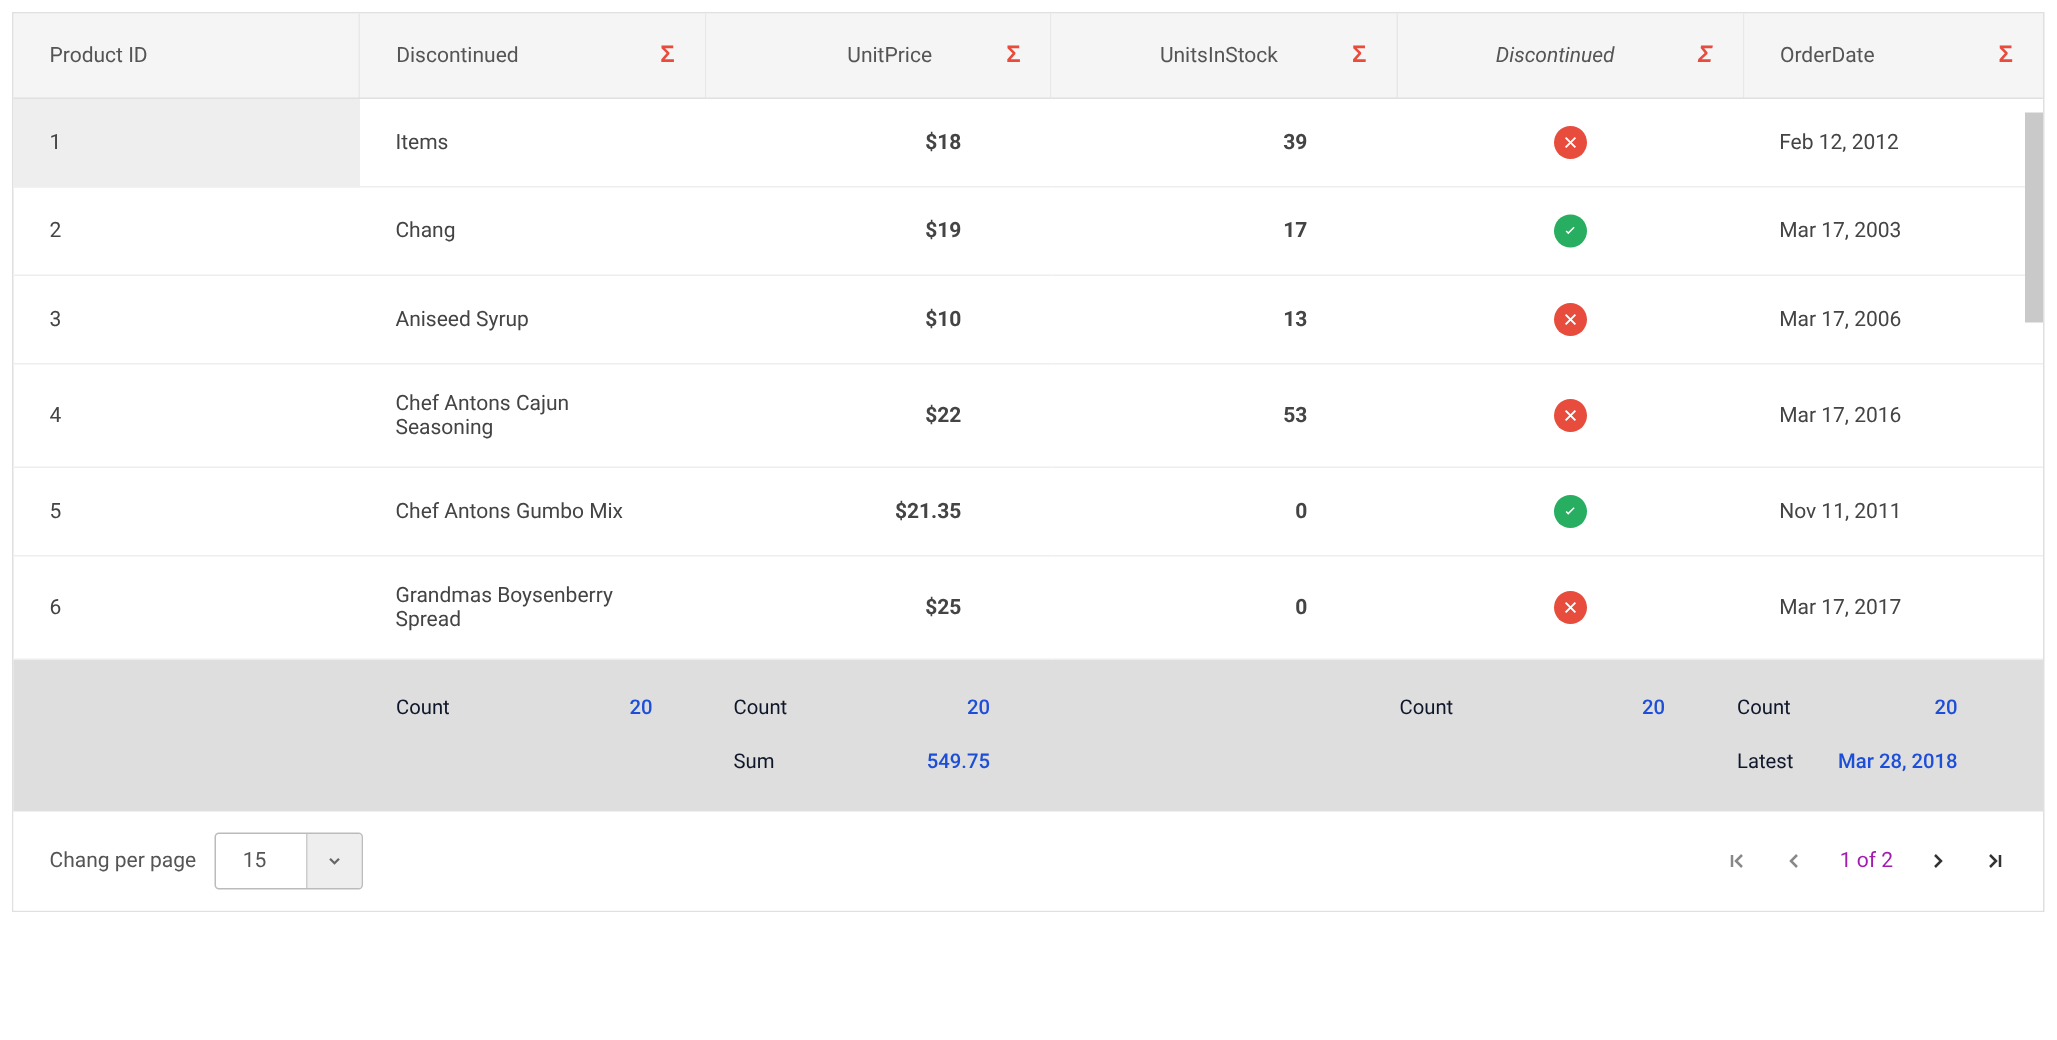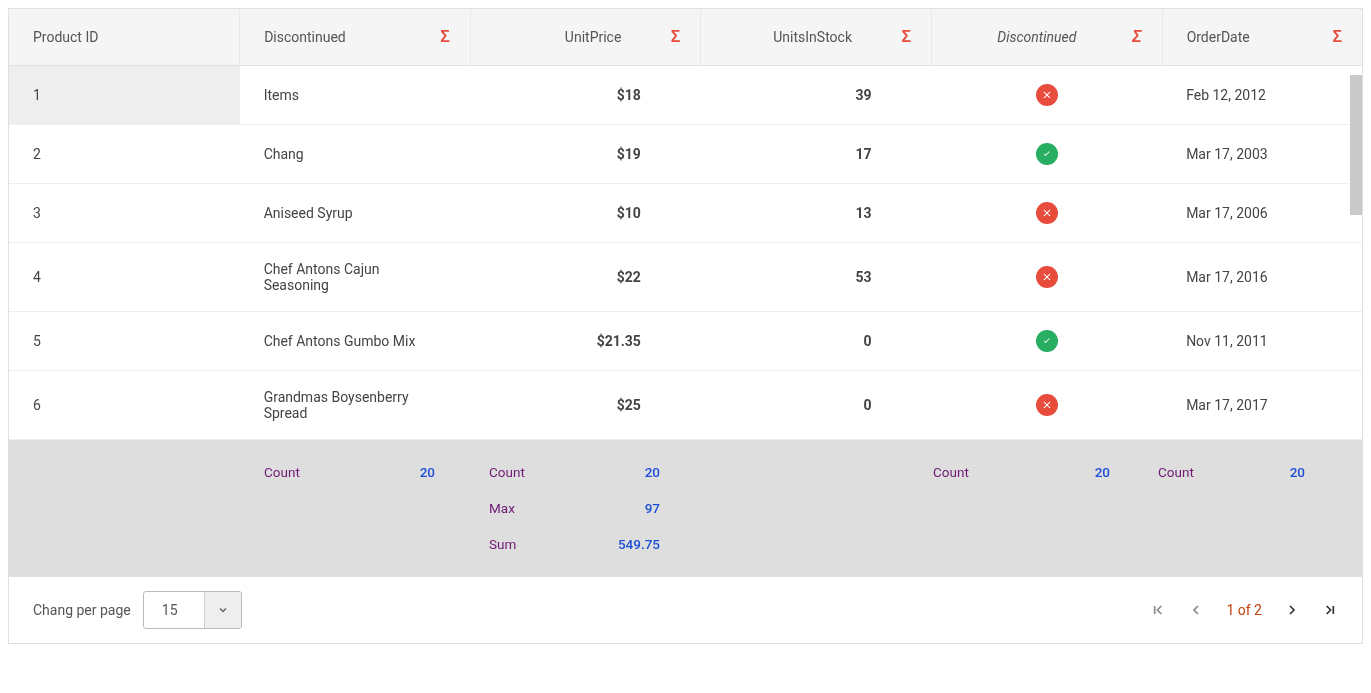--- a/index.html
+++ b/index.html
@@ -89,21 +89,21 @@
     .sc-stock { width: 225px; }
     .sc-disc { width: 225px; padding-left:24px;}
     .sc-date { width: 195px; padding-left:24px;}
     .summary-row {
       display: flex;
       justify-content: space-between;
       padding: 10px 0;
       align-items: baseline;
     }
     .summary-label {
-      color: #701a75;
+      color: #0f172a;
     }
     .summary-value {
       color: #1d4ed8;
       font-weight: 500;
     }
     
     .footer {
       display: flex;
       justify-content: space-between;
       align-items: center;
@@ -142,21 +142,21 @@
       display: flex;
       align-items: center;
       gap: 22px;
     }
     .pager-btn {
       cursor: pointer;
       color: #555;
       display:flex;
       align-items:center;
     }
-    .pager-info { color: #c2410c; }
+    .pager-info { color: #a21caf; }
     .scrollbar-track {
       position: absolute;
       right: 0;
       top: 66px;
       width: 14px;
       height: 340px;
       background: transparent;
     }
     .scrollbar-thumb {
       position: absolute;
@@ -292,39 +292,39 @@
         <span class="summary-label">Count</span>
         <span class="summary-value">20</span>
       </div>
     </div>
     <div class="summary-col sc-price">
       <div class="summary-row">
         <span class="summary-label">Count</span>
         <span class="summary-value">20</span>
       </div>
       <div class="summary-row">
-        <span class="summary-label">Max</span>
-        <span class="summary-value">97</span>
-      </div>
-      <div class="summary-row">
         <span class="summary-label">Sum</span>
         <span class="summary-value">549.75</span>
       </div>
     </div>
     <div class="summary-col sc-stock"></div>
     <div class="summary-col sc-disc">
       <div class="summary-row">
         <span class="summary-label">Count</span>
         <span class="summary-value">20</span>
       </div>
     </div>
     <div class="summary-col sc-date">
       <div class="summary-row">
         <span class="summary-label">Count</span>
         <span class="summary-value">20</span>
+      </div>
+      <div class="summary-row">
+        <span class="summary-label">Latest</span>
+        <span class="summary-value">Mar 28, 2018</span>
       </div>
     </div>
   </div>
 
   <div class="footer">
     <div class="per-page">
       <span>Chang per page</span>
       <div class="per-page-select">
         <span class="val">15</span>
         <span class="chev">

